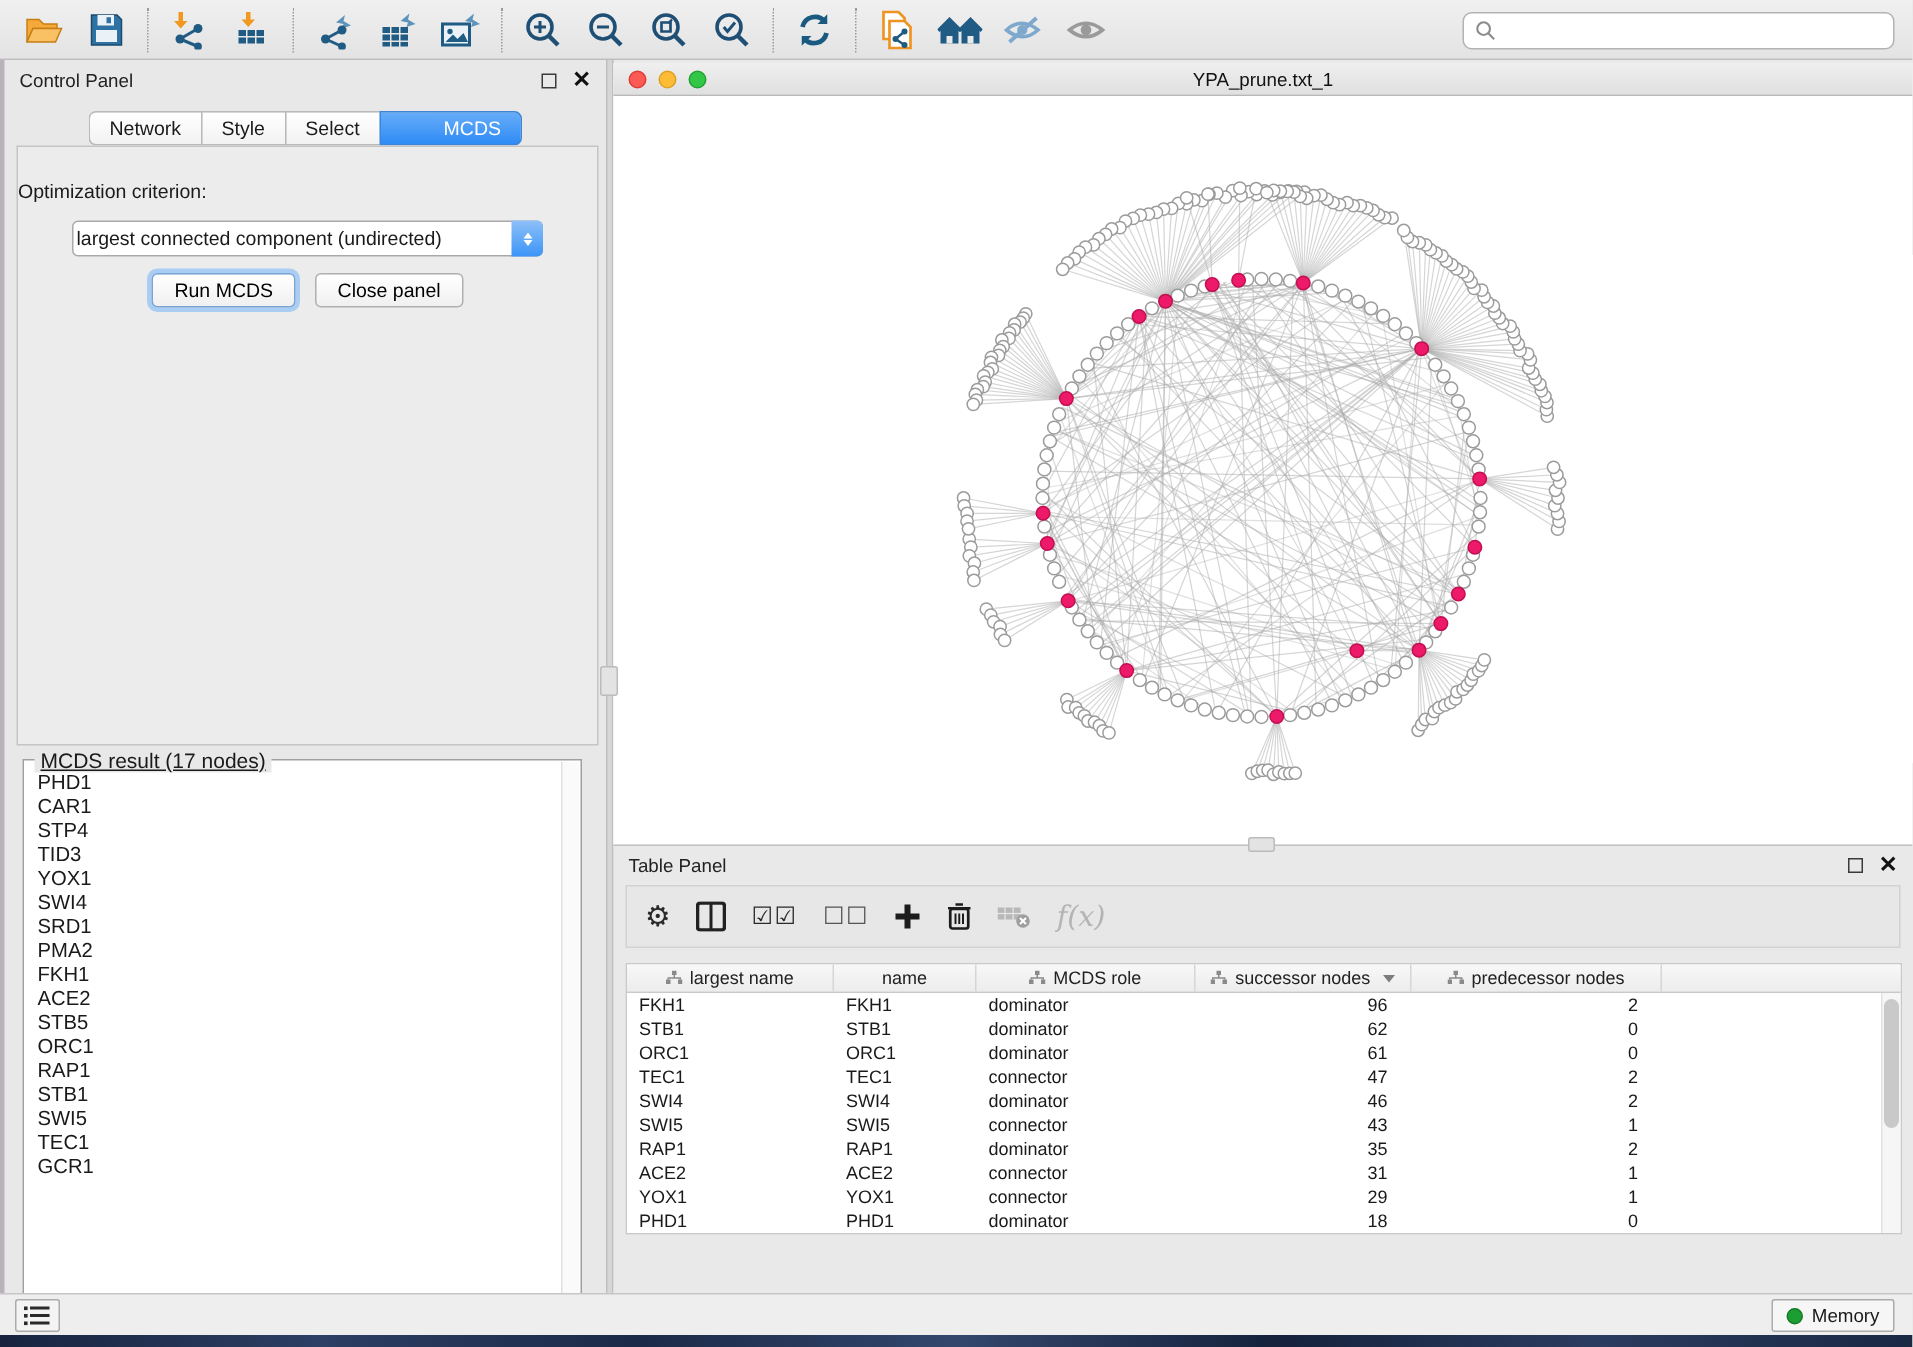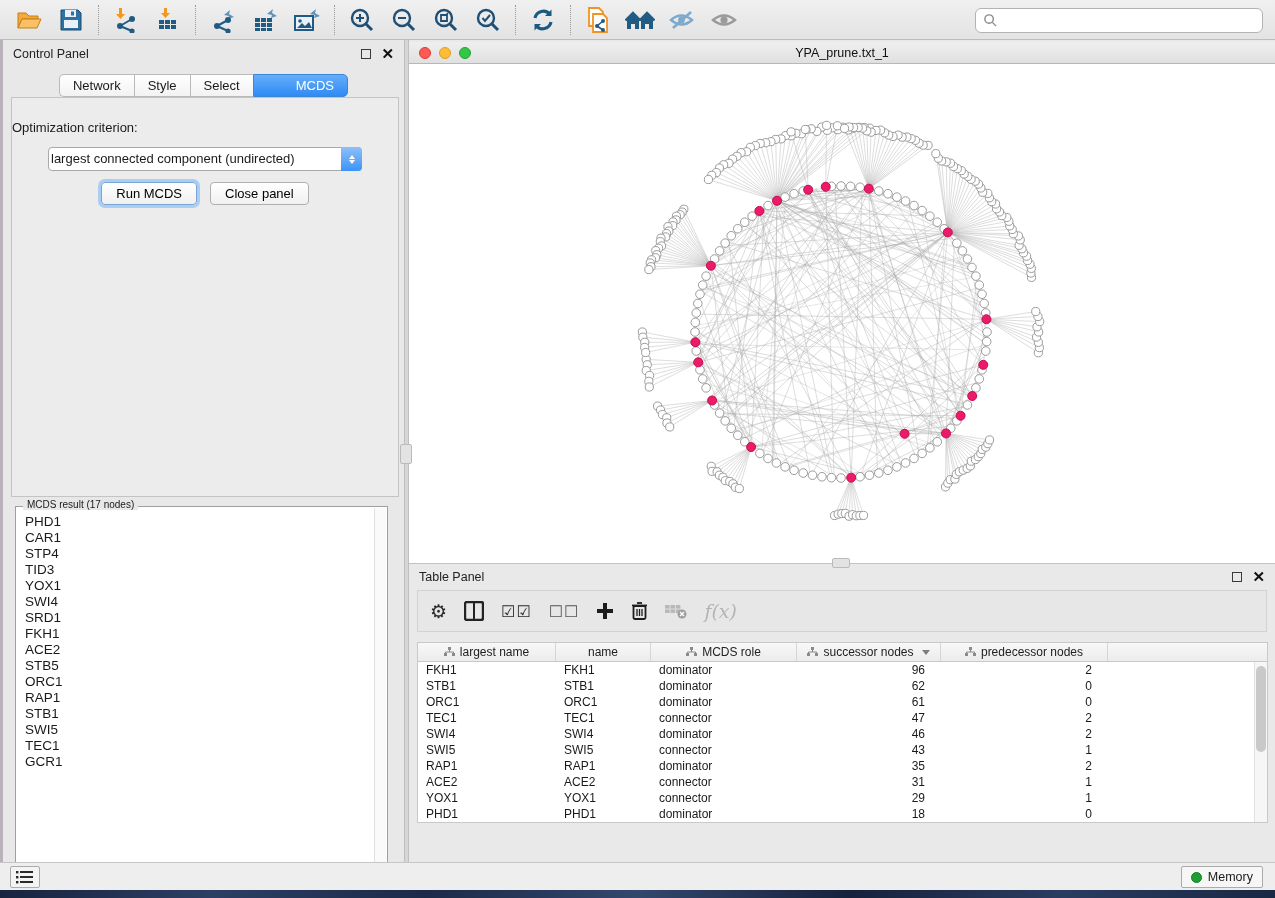--- a/index.html
+++ b/index.html
@@ -42,21 +42,21 @@
     background:linear-gradient(#8ec0f8,#3b94f7); display:flex; flex-direction:column; align-items:center; justify-content:center; gap:1px; }
   .select-cap i { width:0; height:0; border-left:3.5px solid transparent; border-right:3.5px solid transparent; }
   .select-cap .up { border-bottom:4px solid #fff; }
   .select-cap .dn { border-top:4px solid #fff; }
   .btn-row { display:flex; justify-content:center; gap:13px; margin-top:11px; }
   .btn { font-size:13px; padding:3px 14px; background:linear-gradient(#ffffff,#f0f0f0);
     border:1px solid #b0b0b0; border-radius:4px; }
   .btn.focused { box-shadow:0 0 0 3px #a9cdf3; border-color:#79a4d6; }
 
   .mcds-result { position:absolute; left:12px; top:466px; width:373px; height:372px; }
-  .mcds-result .legend { position:absolute; left:8px; top:-7px; font-size:10px; background:#e8e8e8; padding:0 4px; z-index:2; }
+  .mcds-result .legend { position:absolute; left:8px; top:-7px; font-size:14px; background:#e8e8e8; padding:0 4px; z-index:2;text-decoration:underline; }
   .mcds-box { position:absolute; inset:0; border:1px solid #9f9f9f; background:#fff; }
   .mcds-list { position:absolute; left:1px; top:1px; right:13px; bottom:1px; padding:6px 0 0 8px; overflow:hidden; }
   .mcds-list div { font-size:13.5px; line-height:16px; }
   .mcds-scroll { position:absolute; top:1px; right:1px; bottom:1px; width:12px; background:#fafafa; border-left:1px solid #e0e0e0; }
 
   
   .net-window { position:absolute; left:409px; top:42px; width:866px; height:521px; background:#fff; }
   .net-titlebar { height:22px; background:linear-gradient(#efefef,#e0e0e0); border-bottom:1px solid #b8b8b8;
     display:flex; align-items:center; position:relative; }
   .traffic { display:flex; gap:8px; margin-left:10px; }
@@ -301,20 +301,21 @@
       <span class="legend">MCDS result (17 nodes)</span>
       <div class="mcds-box">
         <div class="mcds-list" id="mcds-list">
             <div>PHD1</div>
             <div>CAR1</div>
             <div>STP4</div>
             <div>TID3</div>
             <div>YOX1</div>
             <div>SWI4</div>
             <div>SRD1</div>
+            <div>PMA2</div>
             <div>FKH1</div>
             <div>ACE2</div>
             <div>STB5</div>
             <div>ORC1</div>
             <div>RAP1</div>
             <div>STB1</div>
             <div>SWI5</div>
             <div>TEC1</div>
             <div>GCR1</div>
           </div>

